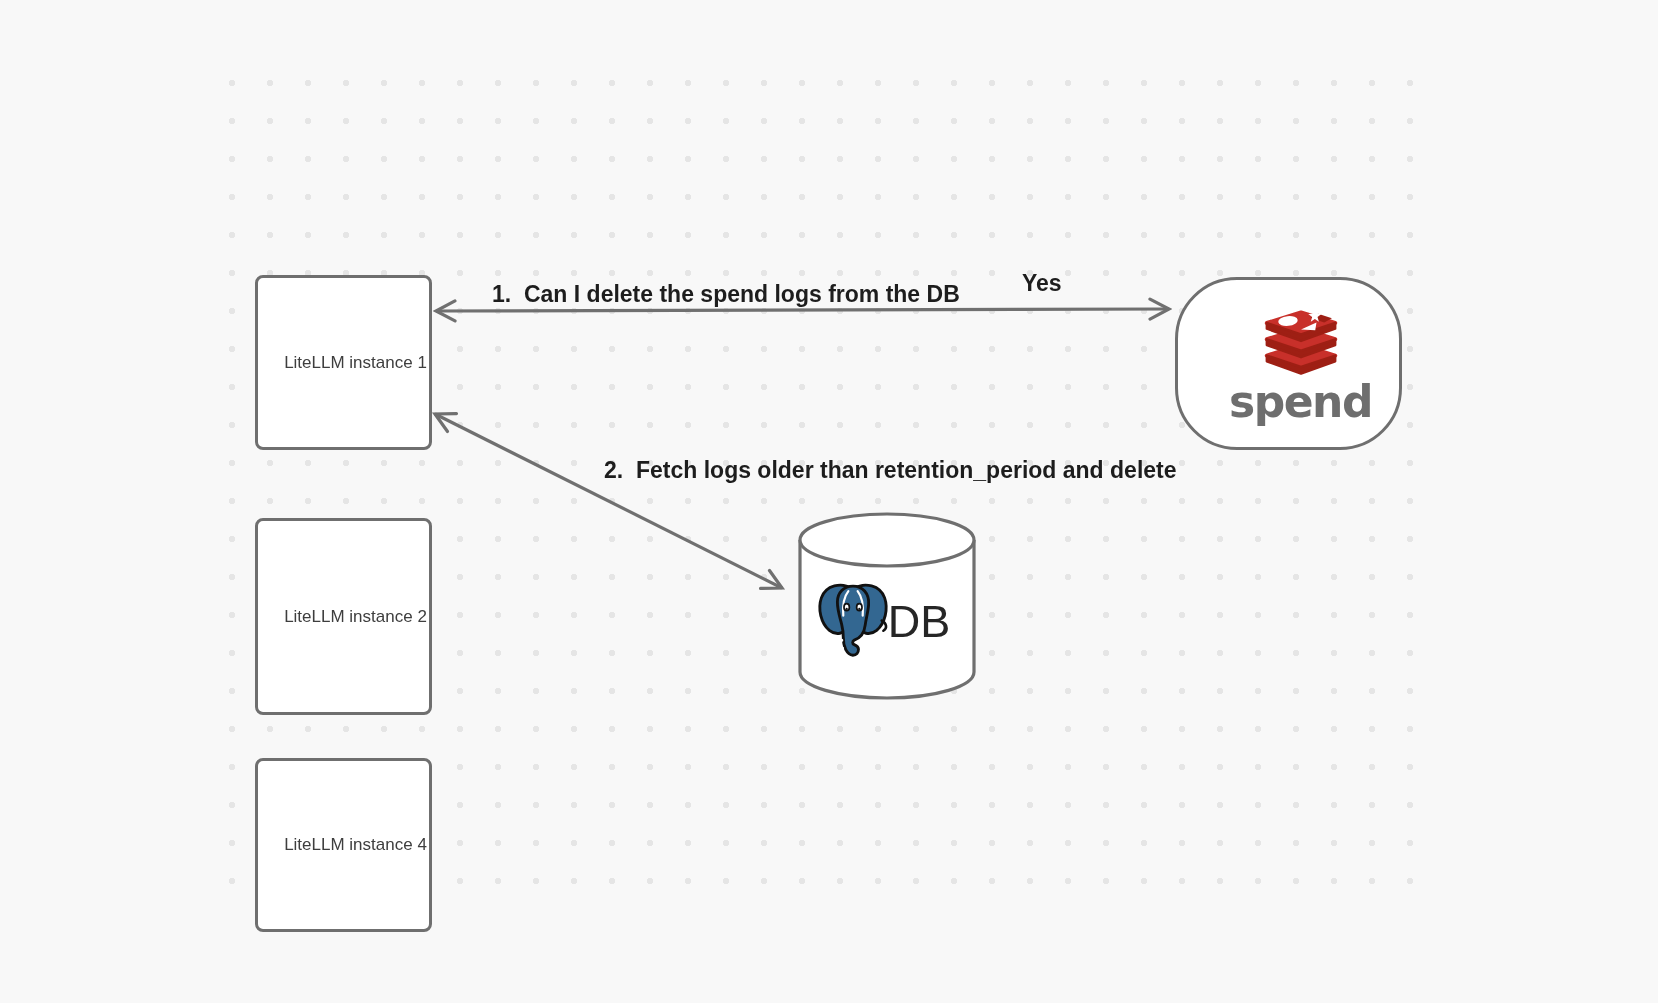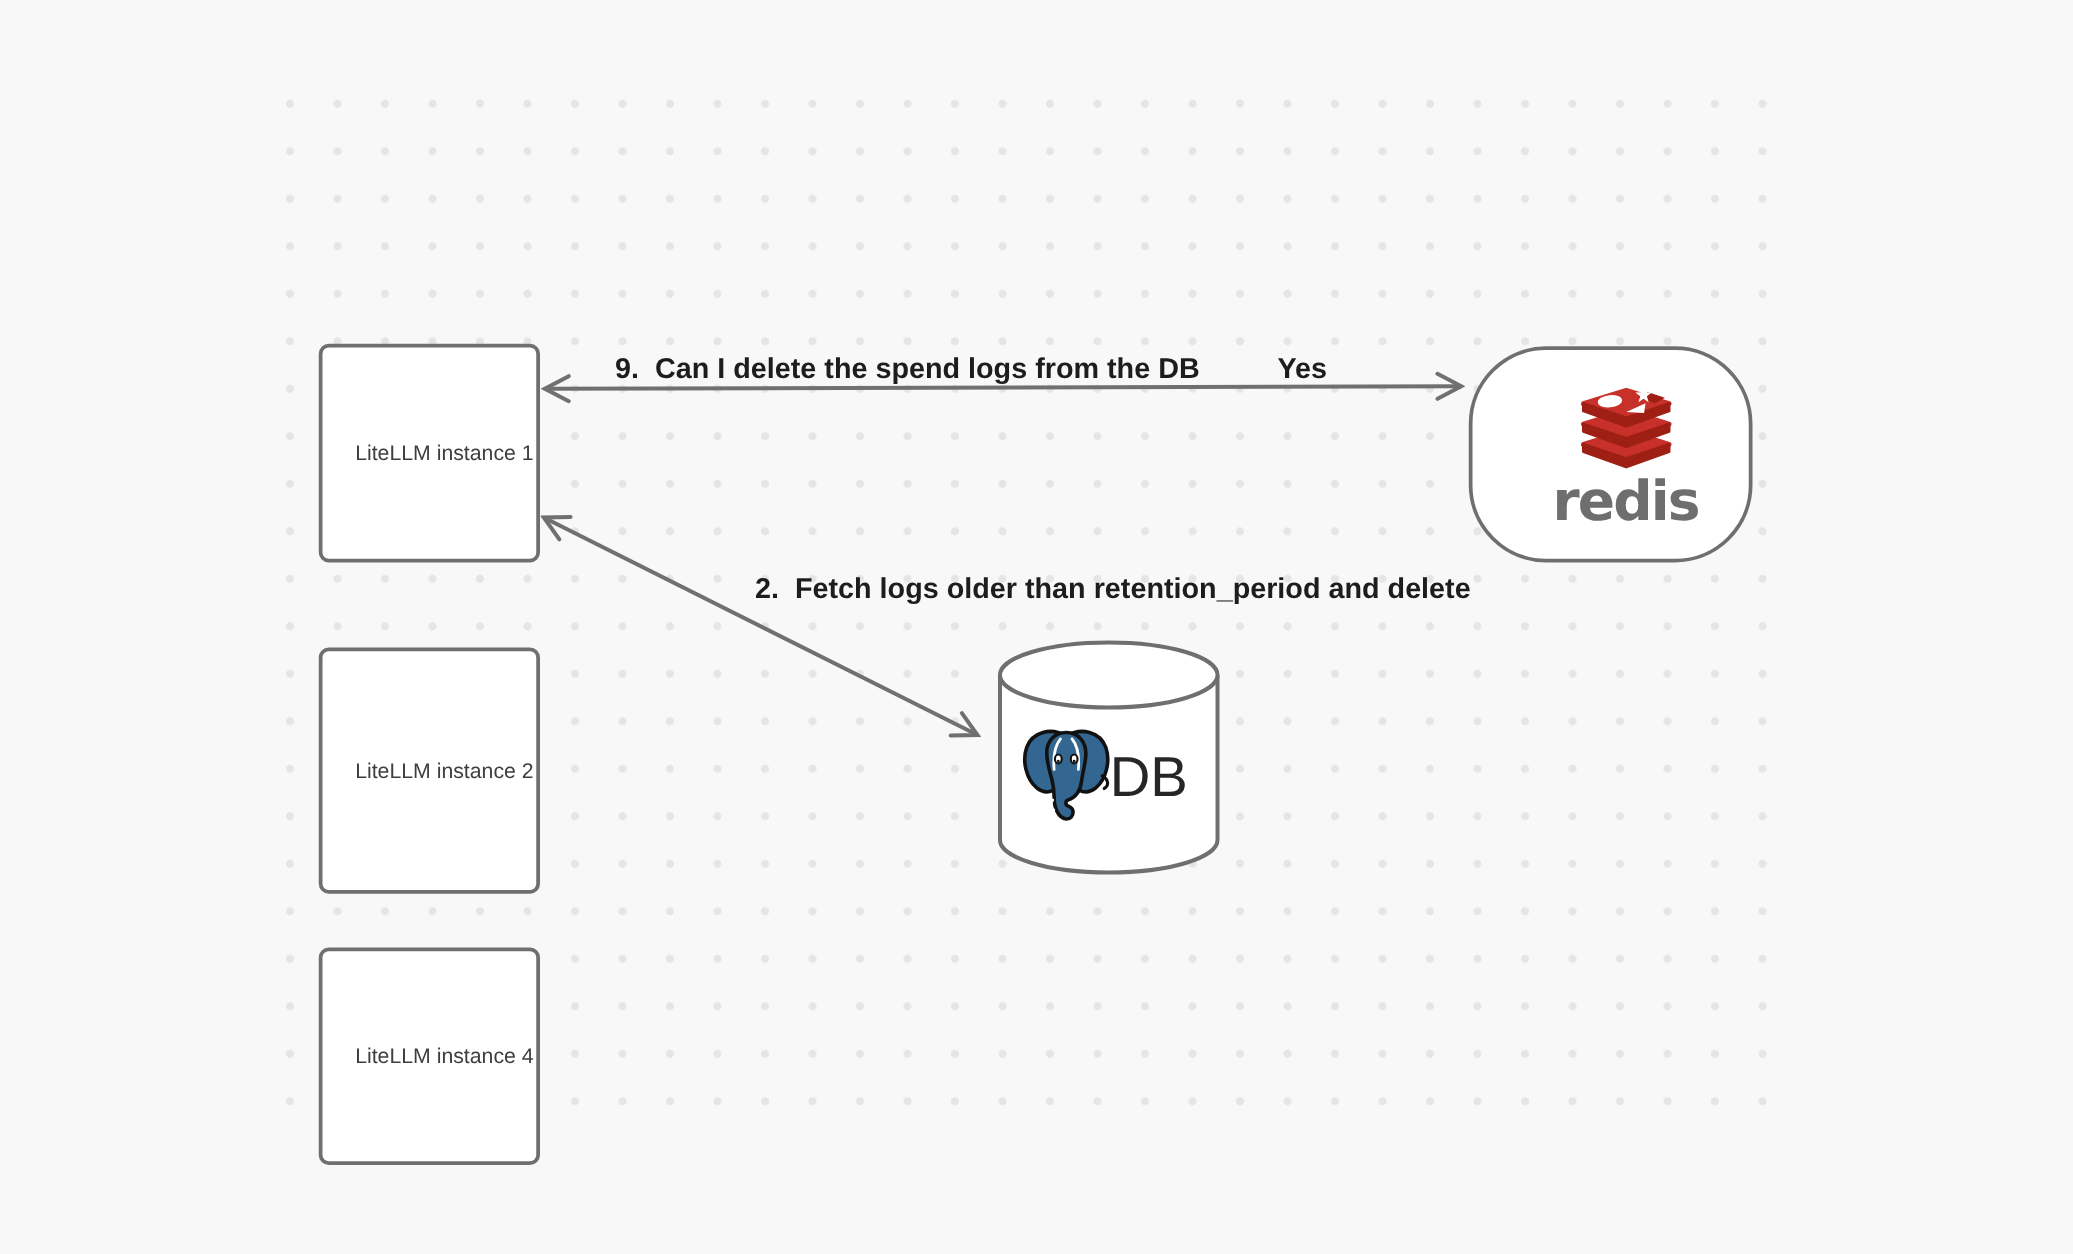--- a/index.html
+++ b/index.html
@@ -27,21 +27,21 @@
   }
   .redis-word{
     font-family:"DejaVu Sans",sans-serif;font-size:44px;font-weight:700;
     color:#6e6e6e;letter-spacing:-1.5px;line-height:1;margin-top:-2px;
   }
   .edge-label{
     position:absolute;font-weight:700;font-size:23px;color:#1d1d1d;
     white-space:pre;line-height:26px;
   }
   .label1{left:492px;top:281px;}
-  .yes{left:1022px;top:281px;}
+  .yes{left:1022px;top:270px;}
   .label2{left:604px;top:457px;}
   .cyl{position:absolute;left:793px;top:506px;}
   .db-inner{
     position:absolute;left:798px;top:576px;width:168px;height:90px;
     display:flex;align-items:center;justify-content:center;
   }
   .db-label{
     font-size:45px;font-weight:500;color:#262626;line-height:1;margin-left:-4px;
   }
 </style>
@@ -91,21 +91,21 @@
 
       <g>
         <path d="M52 3 L94 16 L52 30 L10 16 Z" fill="#c8302a" stroke="#c8302a" stroke-width="5" stroke-linejoin="round"></path>
         <path d="M10 16 L10 23 L52 38 L94 23 L94 16 L52 30 Z" fill="#9e1f14" stroke="#9e1f14" stroke-width="3" stroke-linejoin="round"></path>
         <polygon fill="#9e1f14" points="73,4.5 90,10 80.5,15.5 63.5,9.5"></polygon>
         <ellipse cx="36" cy="13.5" rx="12" ry="6" fill="#ffffff" transform="rotate(-6 36 13.5)"></ellipse>
         <polygon fill="#ffffff" points="69,-1 71.1,4.7 77.1,4.9 72.3,8.6 74,14.4 69,11 64,14.4 65.7,8.6 60.9,4.9 66.9,4.7"></polygon>
         <polygon fill="#ffffff" points="52,24 71,15.5 69.5,25"></polygon>
       </g>
     </svg>
-    <span class="redis-word">redis</span>
+    <span class="redis-word">spend</span>
   </div>
 
   <svg class="cyl" width="188" height="200" viewBox="0 0 188 200">
     <path d="M7 34 L7 166 A87 26 0 0 0 181 166 L181 34" fill="#ffffff" stroke="#6f6f6f" stroke-width="3.2"></path>
     <ellipse cx="94" cy="34" rx="87" ry="26" fill="#ffffff" stroke="#6f6f6f" stroke-width="3.2"></ellipse>
   </svg>
 
   <div class="db-inner">
     <svg width="78" height="81" viewBox="0 0 92 96">
       <g stroke="#111111" stroke-width="3.4" stroke-linejoin="round" stroke-linecap="round">
@@ -125,17 +125,17 @@
         <ellipse cx="53.5" cy="31" rx="3.2" ry="4.2" fill="#ffffff" stroke-width="2"></ellipse>
         <circle cx="38.5" cy="33" r="1.3" fill="#111111" stroke="none"></circle>
         <circle cx="53.5" cy="33" r="1.3" fill="#111111" stroke="none"></circle>
 
         <path fill="none" stroke="#ffffff" stroke-width="3" d="M33 70 C29.5 73.5 30 78 34 79.5"></path>
       </g>
     </svg>
     <span class="db-label">DB</span>
   </div>
 
-  <div class="edge-label label1">9.  Can I delete the spend logs from the DB</div>
+  <div class="edge-label label1">1.  Can I delete the spend logs from the DB</div>
   <div class="edge-label yes">Yes</div>
   <div class="edge-label label2">2.  Fetch logs older than retention_period and delete</div>
 
 </div>
 
 </body></html>

